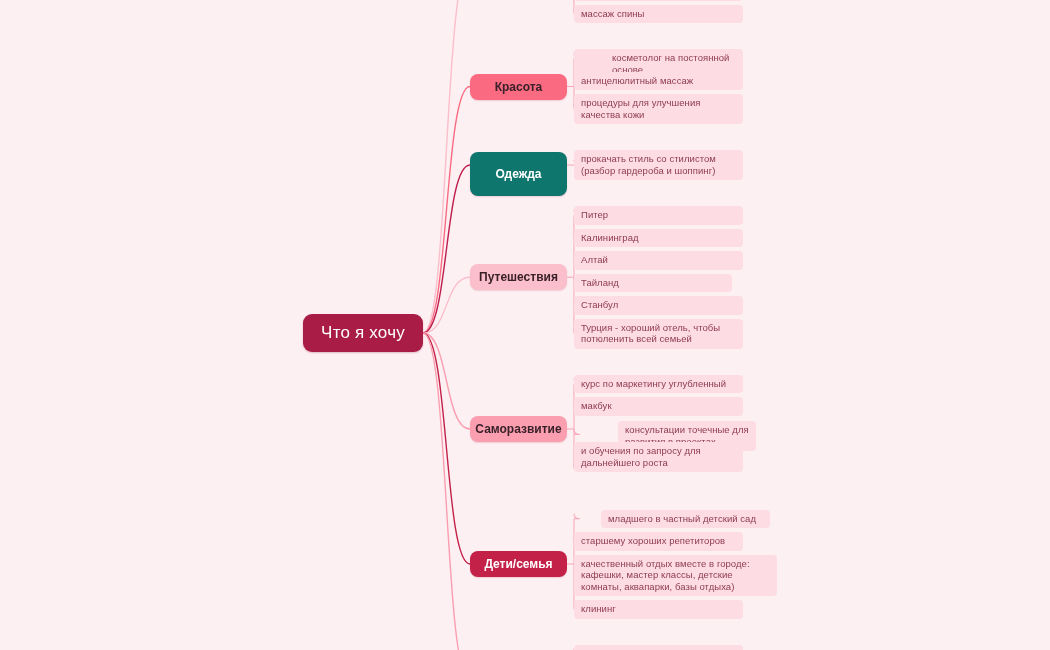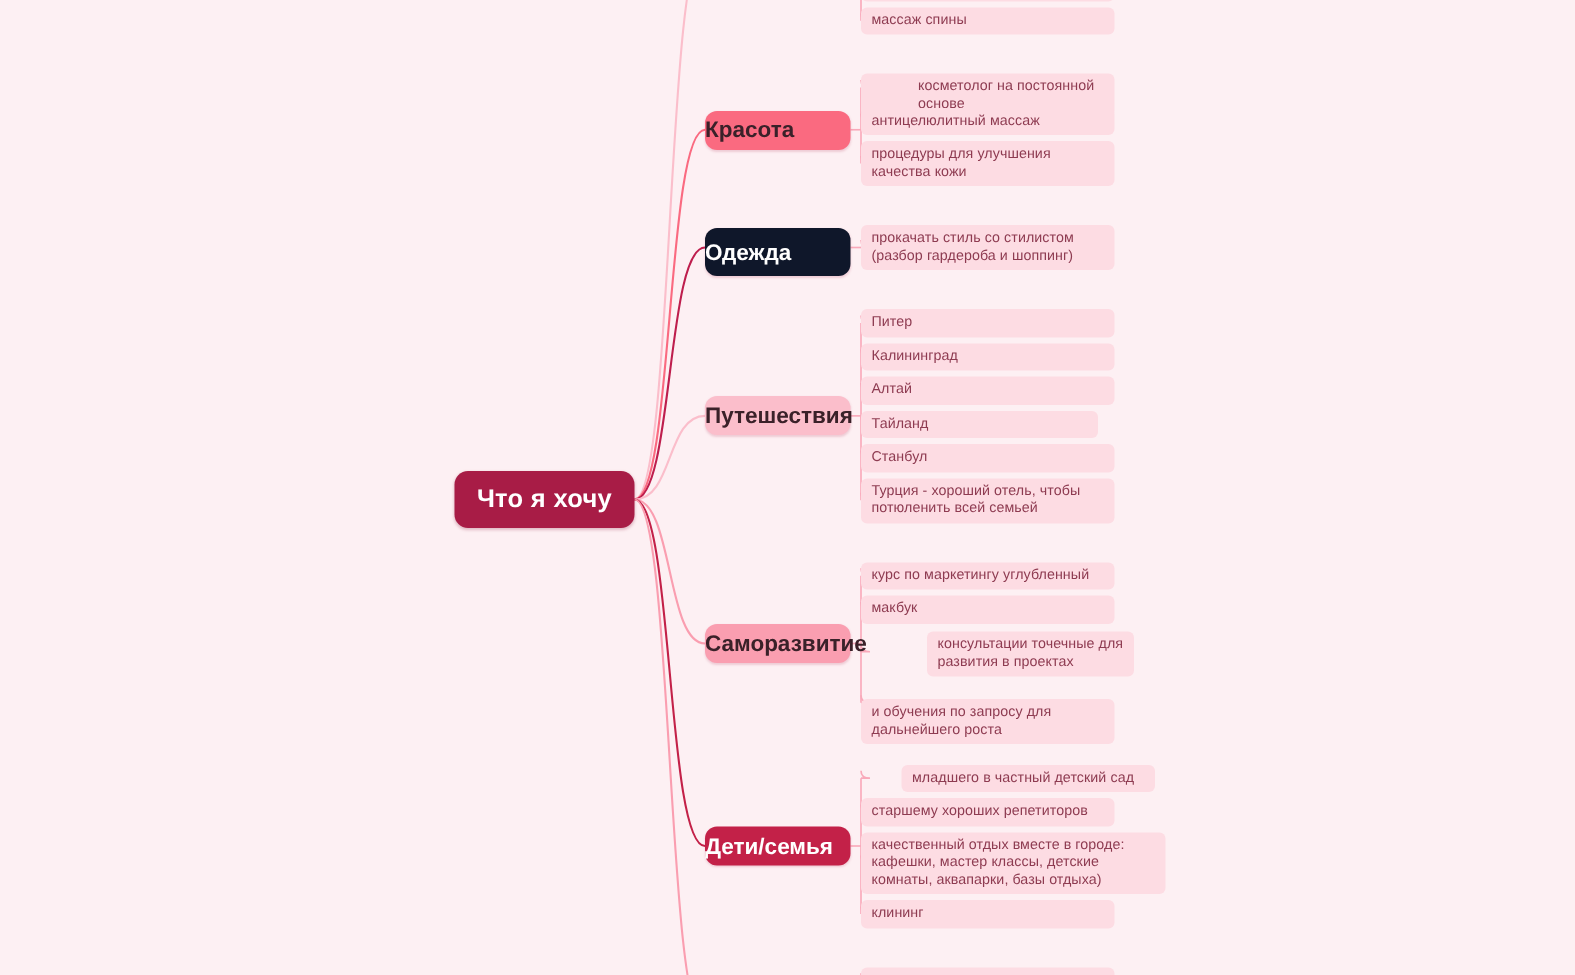--- a/index.html
+++ b/index.html
@@ -28,32 +28,33 @@
     pointer-events: none;
   }
   .root-node {
     position: absolute;
     display: flex;
     align-items: center;
     justify-content: center;
     background: #a81c46;
     color: #ffffff;
     font-size: 17px;
-    font-weight: bold;
+    font-weight: normal;
     border-radius: 9px;
     box-shadow: 0 1px 2px rgba(140, 20, 55, 0.25);
     letter-spacing: 0.2px;
     white-space: nowrap;
   }
   .branch-node {
     position: absolute;
     display: flex;
     align-items: center;
+    justify-content: center;
     border-radius: 8px;
-    font-size: 15px;
+    font-size: 12px;
     font-weight: bold;
     white-space: nowrap;
     box-shadow: 0 1px 1.5px rgba(170, 40, 75, 0.18);
   }
   .leaf-node {
     position: absolute;
     display: flex;
     align-items: flex-start;
     background: #fddce3;
     color: #8e3b51;
@@ -135,21 +136,21 @@
       </div>
       <div class="leaf-node" style="left: 574px; top: 49px; width: 169px; min-height: 18.5px; padding-left: 38px;">
         <span class="leaf-text">косметолог на постоянной основе</span>
       </div>
       <div class="leaf-node" style="left: 574px; top: 71.5px; width: 169px; min-height: 18.5px;">
         <span class="leaf-text">антицелюлитный массаж</span>
       </div>
       <div class="leaf-node" style="left: 574px; top: 94px; width: 169px; min-height: 30px;">
         <span class="leaf-text">процедуры для улучшения качества кожи</span>
       </div>
-      <div class="branch-node" style="left: 470px; top: 152px; width: 97px; height: 32px; background: #0f172a; color: rgb(255, 255, 255);">
+      <div class="branch-node" style="left: 470px; top: 152px; width: 97px; height: 44px; background: #0f766e; color: rgb(255, 255, 255);">
         <span>Одежда</span>
       </div>
       <div class="leaf-node" style="left: 574px; top: 150px; width: 169px; min-height: 30px;">
         <span class="leaf-text">прокачать стиль со стилистом (разбор гардероба и шоппинг)</span>
       </div>
       <div class="branch-node" style="left: 470px; top: 264.25px; width: 97px; height: 26px; background: rgb(251, 190, 203); color: rgb(58, 33, 41);">
         <span>Путешествия</span>
       </div>
       <div class="leaf-node" style="left: 574px; top: 206px; width: 169px; min-height: 18.5px;">
         <span class="leaf-text">Питер</span>
@@ -174,21 +175,21 @@
       </div>
       <div class="leaf-node" style="left: 574px; top: 374.5px; width: 169px; min-height: 18.5px;">
         <span class="leaf-text">курс по маркетингу углубленный</span>
       </div>
       <div class="leaf-node" style="left: 574px; top: 397px; width: 169px; min-height: 18.5px;">
         <span class="leaf-text">макбук</span>
       </div>
       <div class="leaf-node" style="left: 574px; top: 421px; width: 138px; min-height: 30px; margin-left: 44px;">
         <span class="leaf-text">консультации точечные для развития в проектах</span>
       </div>
-      <div class="leaf-node" style="left: 574px; top: 466px; width: 169px; min-height: 30px;">
+      <div class="leaf-node" style="left: 574px; top: 442px; width: 169px; min-height: 30px;">
         <span class="leaf-text">и обучения по запросу для дальнейшего роста</span>
       </div>
       <div class="branch-node" style="left: 470px; top: 551px; width: 97px; height: 26px; background: rgb(195, 33, 72); color: rgb(255, 255, 255);">
         <span>Дети/семья</span>
       </div>
       <div class="leaf-node" style="left: 574px; top: 509.5px; width: 169px; min-height: 18.5px; margin-left: 27px;">
         <span class="leaf-text">младшего в частный детский сад</span>
       </div>
       <div class="leaf-node" style="left: 574px; top: 532px; width: 169px; min-height: 18.5px;">
         <span class="leaf-text">старшему хороших репетиторов</span>

